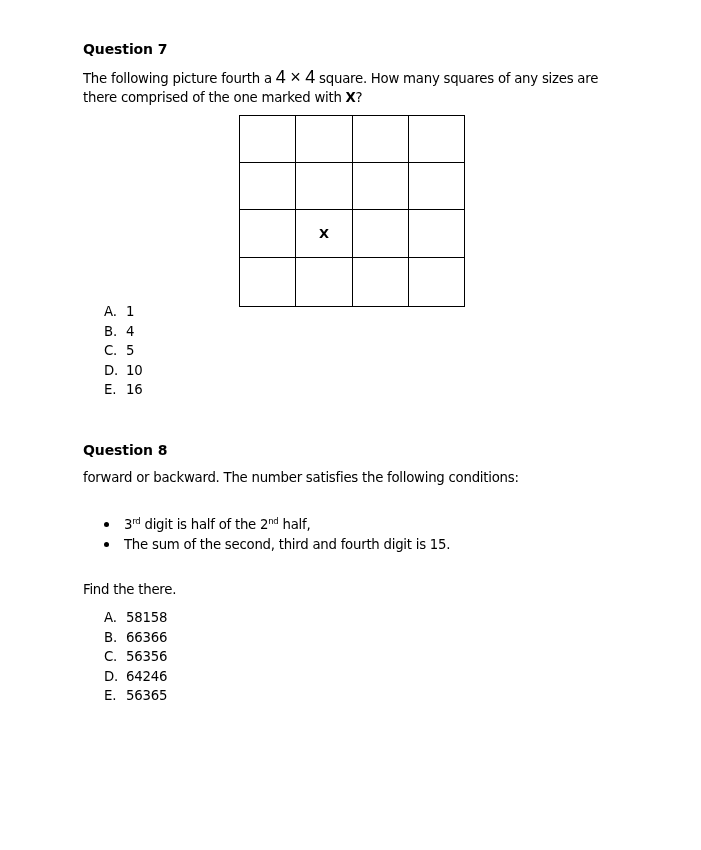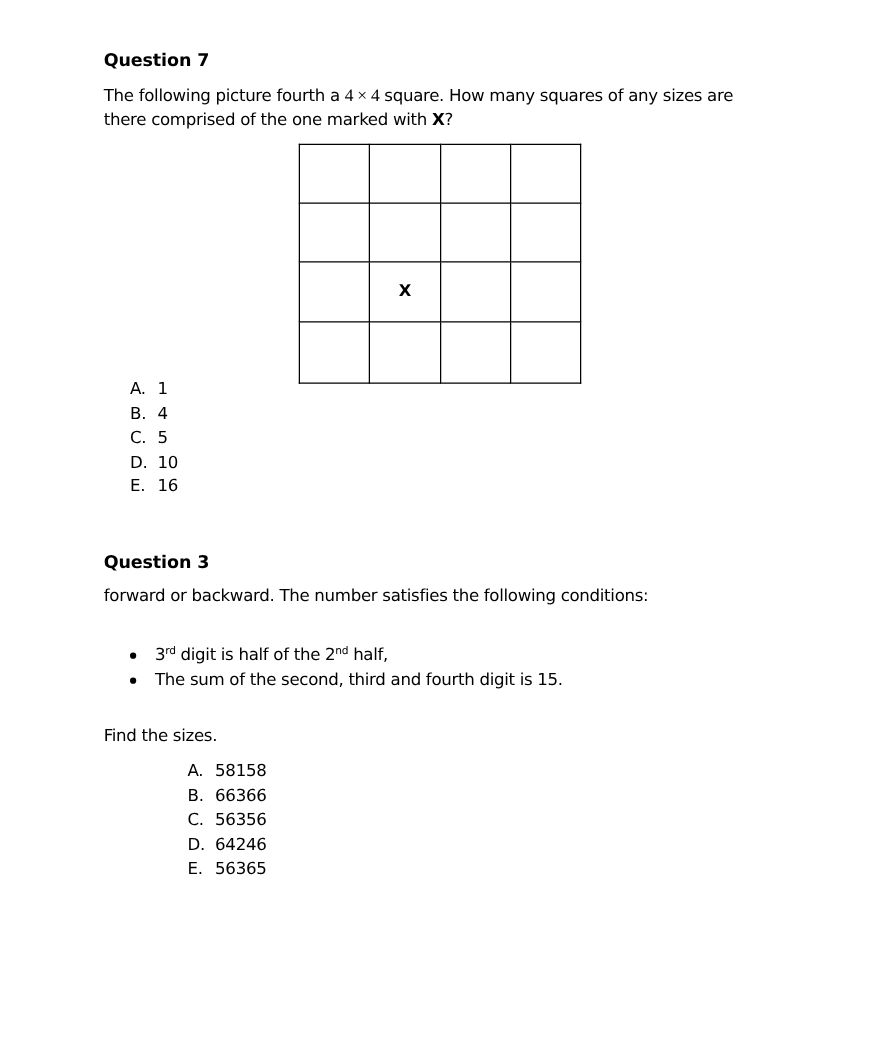--- a/index.html
+++ b/index.html
@@ -5,21 +5,21 @@
   html, body { margin: 0; padding: 0; background: #ffffff; }
   body {
     width: 701px; height: 850px; position: relative; overflow: hidden;
     font-family: "DejaVu Sans", sans-serif; color: #000;
     font-size: 13.3px;
   }
   .abs { position: absolute; white-space: nowrap; }
   .heading { font-weight: bold; font-size: 14px; letter-spacing: -0.1px; }
   .para { line-height: 19px; letter-spacing: -0.25px; }
   .para b { font-weight: bold; }
-  .math { font-family: Liberation Serif, serif; font-size: 14px; text-align: center; }
+  .math { font-family: Liberation Sans, sans-serif; font-size: 18px; text-align: center; }
   .opts { line-height: 19.6px; letter-spacing: -0.2px; }
   .opt { display: block; }
   .opt .letter { display: inline-block; width: 22px; }
   .grid {
     position: absolute; left: 239px; top: 115px;
     border-collapse: collapse;
   }
   .grid td {
     border: 1.5px solid #000; padding: 0;
     text-align: center; vertical-align: middle;
@@ -73,32 +73,32 @@
 </table>
 
 <div class="abs opts" style="left:104px; top:302px;">
   <span class="opt"><span class="letter">A.</span><span>1</span></span>
   <span class="opt"><span class="letter">B.</span><span>4</span></span>
   <span class="opt"><span class="letter">C.</span><span>5</span></span>
   <span class="opt"><span class="letter">D.</span><span>10</span></span>
   <span class="opt"><span class="letter">E.</span><span>16</span></span>
 </div>
 
-<div class="abs heading" style="left:83px; top:442px;">Question 3</div>
+<div class="abs heading" style="left:83px; top:442px;">Question 8</div>
 
 <div class="abs para" style="left:83px; top:468px;">
   <div>forward or backward. The number satisfies the following conditions:</div>
 </div>
 
 <div class="abs bullets" style="left:101px; top:515px;">
   <span class="bullet"><span>3</span><sup>rd</sup><span> digit is half of the 2</span><sup>nd</sup><span> half,</span></span>
   <span class="bullet">The sum of the second, third and fourth digit is 15.</span>
 </div>
 
-<div class="abs para" style="left:83px; top:580px;">Find the sizes.</div>
+<div class="abs para" style="left:83px; top:580px;">Find the there.</div>
 
-<div class="abs opts" style="left:104px; top:608px;margin-left:46px;">
+<div class="abs opts" style="left:104px; top:608px;">
   <span class="opt"><span class="letter">A.</span><span>58158</span></span>
   <span class="opt"><span class="letter">B.</span><span>66366</span></span>
   <span class="opt"><span class="letter">C.</span><span>56356</span></span>
   <span class="opt"><span class="letter">D.</span><span>64246</span></span>
   <span class="opt"><span class="letter">E.</span><span>56365</span></span>
 </div>
 
 </body></html>

